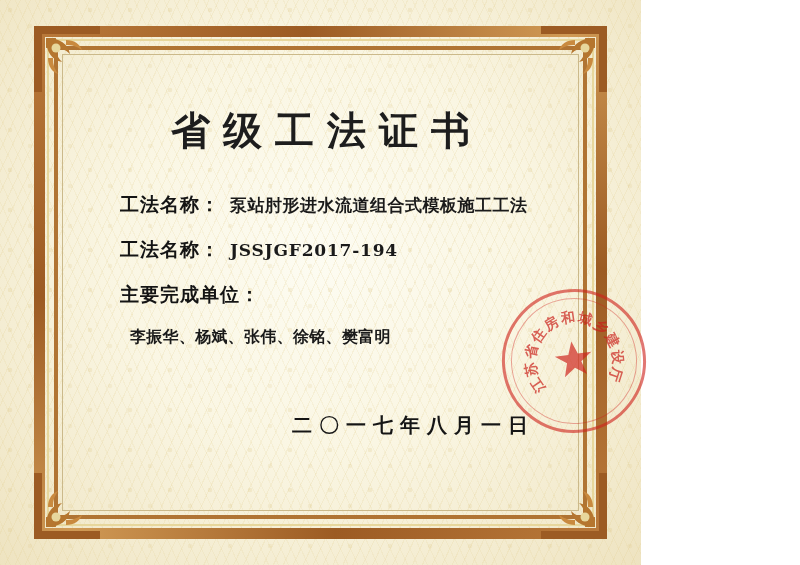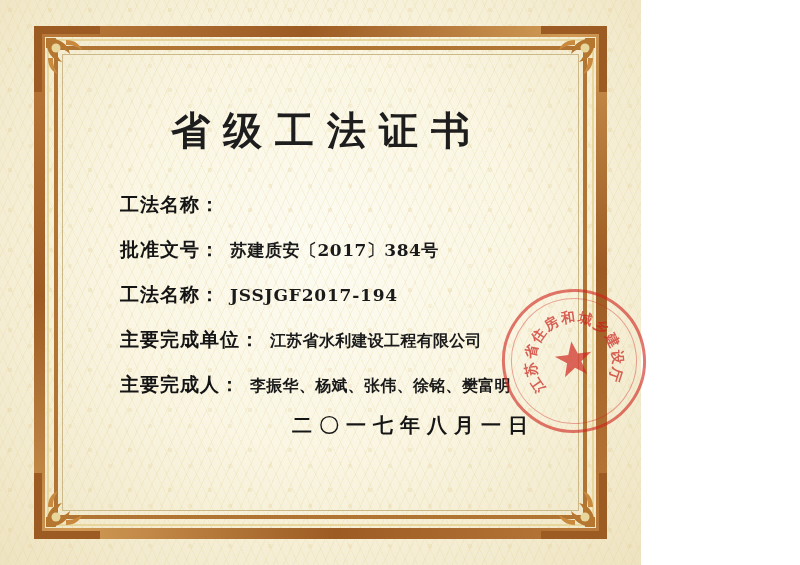--- a/index.html
+++ b/index.html
@@ -263,35 +263,30 @@
       <path d="M18 36 C18 44 22 50 28 52 C24 46 23 42 23 36 Z" fill="#c98a3f"></path>
     </svg>
   </div>
 
   <div class="content">
     <div class="title">省级工法证书</div>
 
     <div class="fields">
       <div class="field-row">
         <span class="field-label">工法名称：</span>
-      </div>
-      <div class="field-row">
-        <span class="field-label">批准文号：</span>
-        <span class="field-value">苏建质安〔2017〕384号</span>
+        <span class="field-value">泵站肘形进水流道组合式模板施工工法</span>
       </div>
       <div class="field-row">
         <span class="field-label">工法名称：</span>
         <span class="field-value latin">JSSJGF2017-194</span>
       </div>
       <div class="field-row">
         <span class="field-label">主要完成单位：</span>
-        <span class="field-value small">江苏省水利建设工程有限公司</span>
       </div>
       <div class="field-row">
-        <span class="field-label">主要完成人：</span>
         <span class="field-value small">李振华、杨斌、张伟、徐铭、樊富明</span>
       </div>
     </div>
 
     <div class="date-line">二〇一七年八月一日</div>
 
     <div class="seal">
       <div class="seal-inner-ring"></div>
       <div class="seal-text" id="seal-arc">
           <span style="transform: rotate(-116deg) translate(-0.5em, -52px) rotate(0deg);">江</span>

